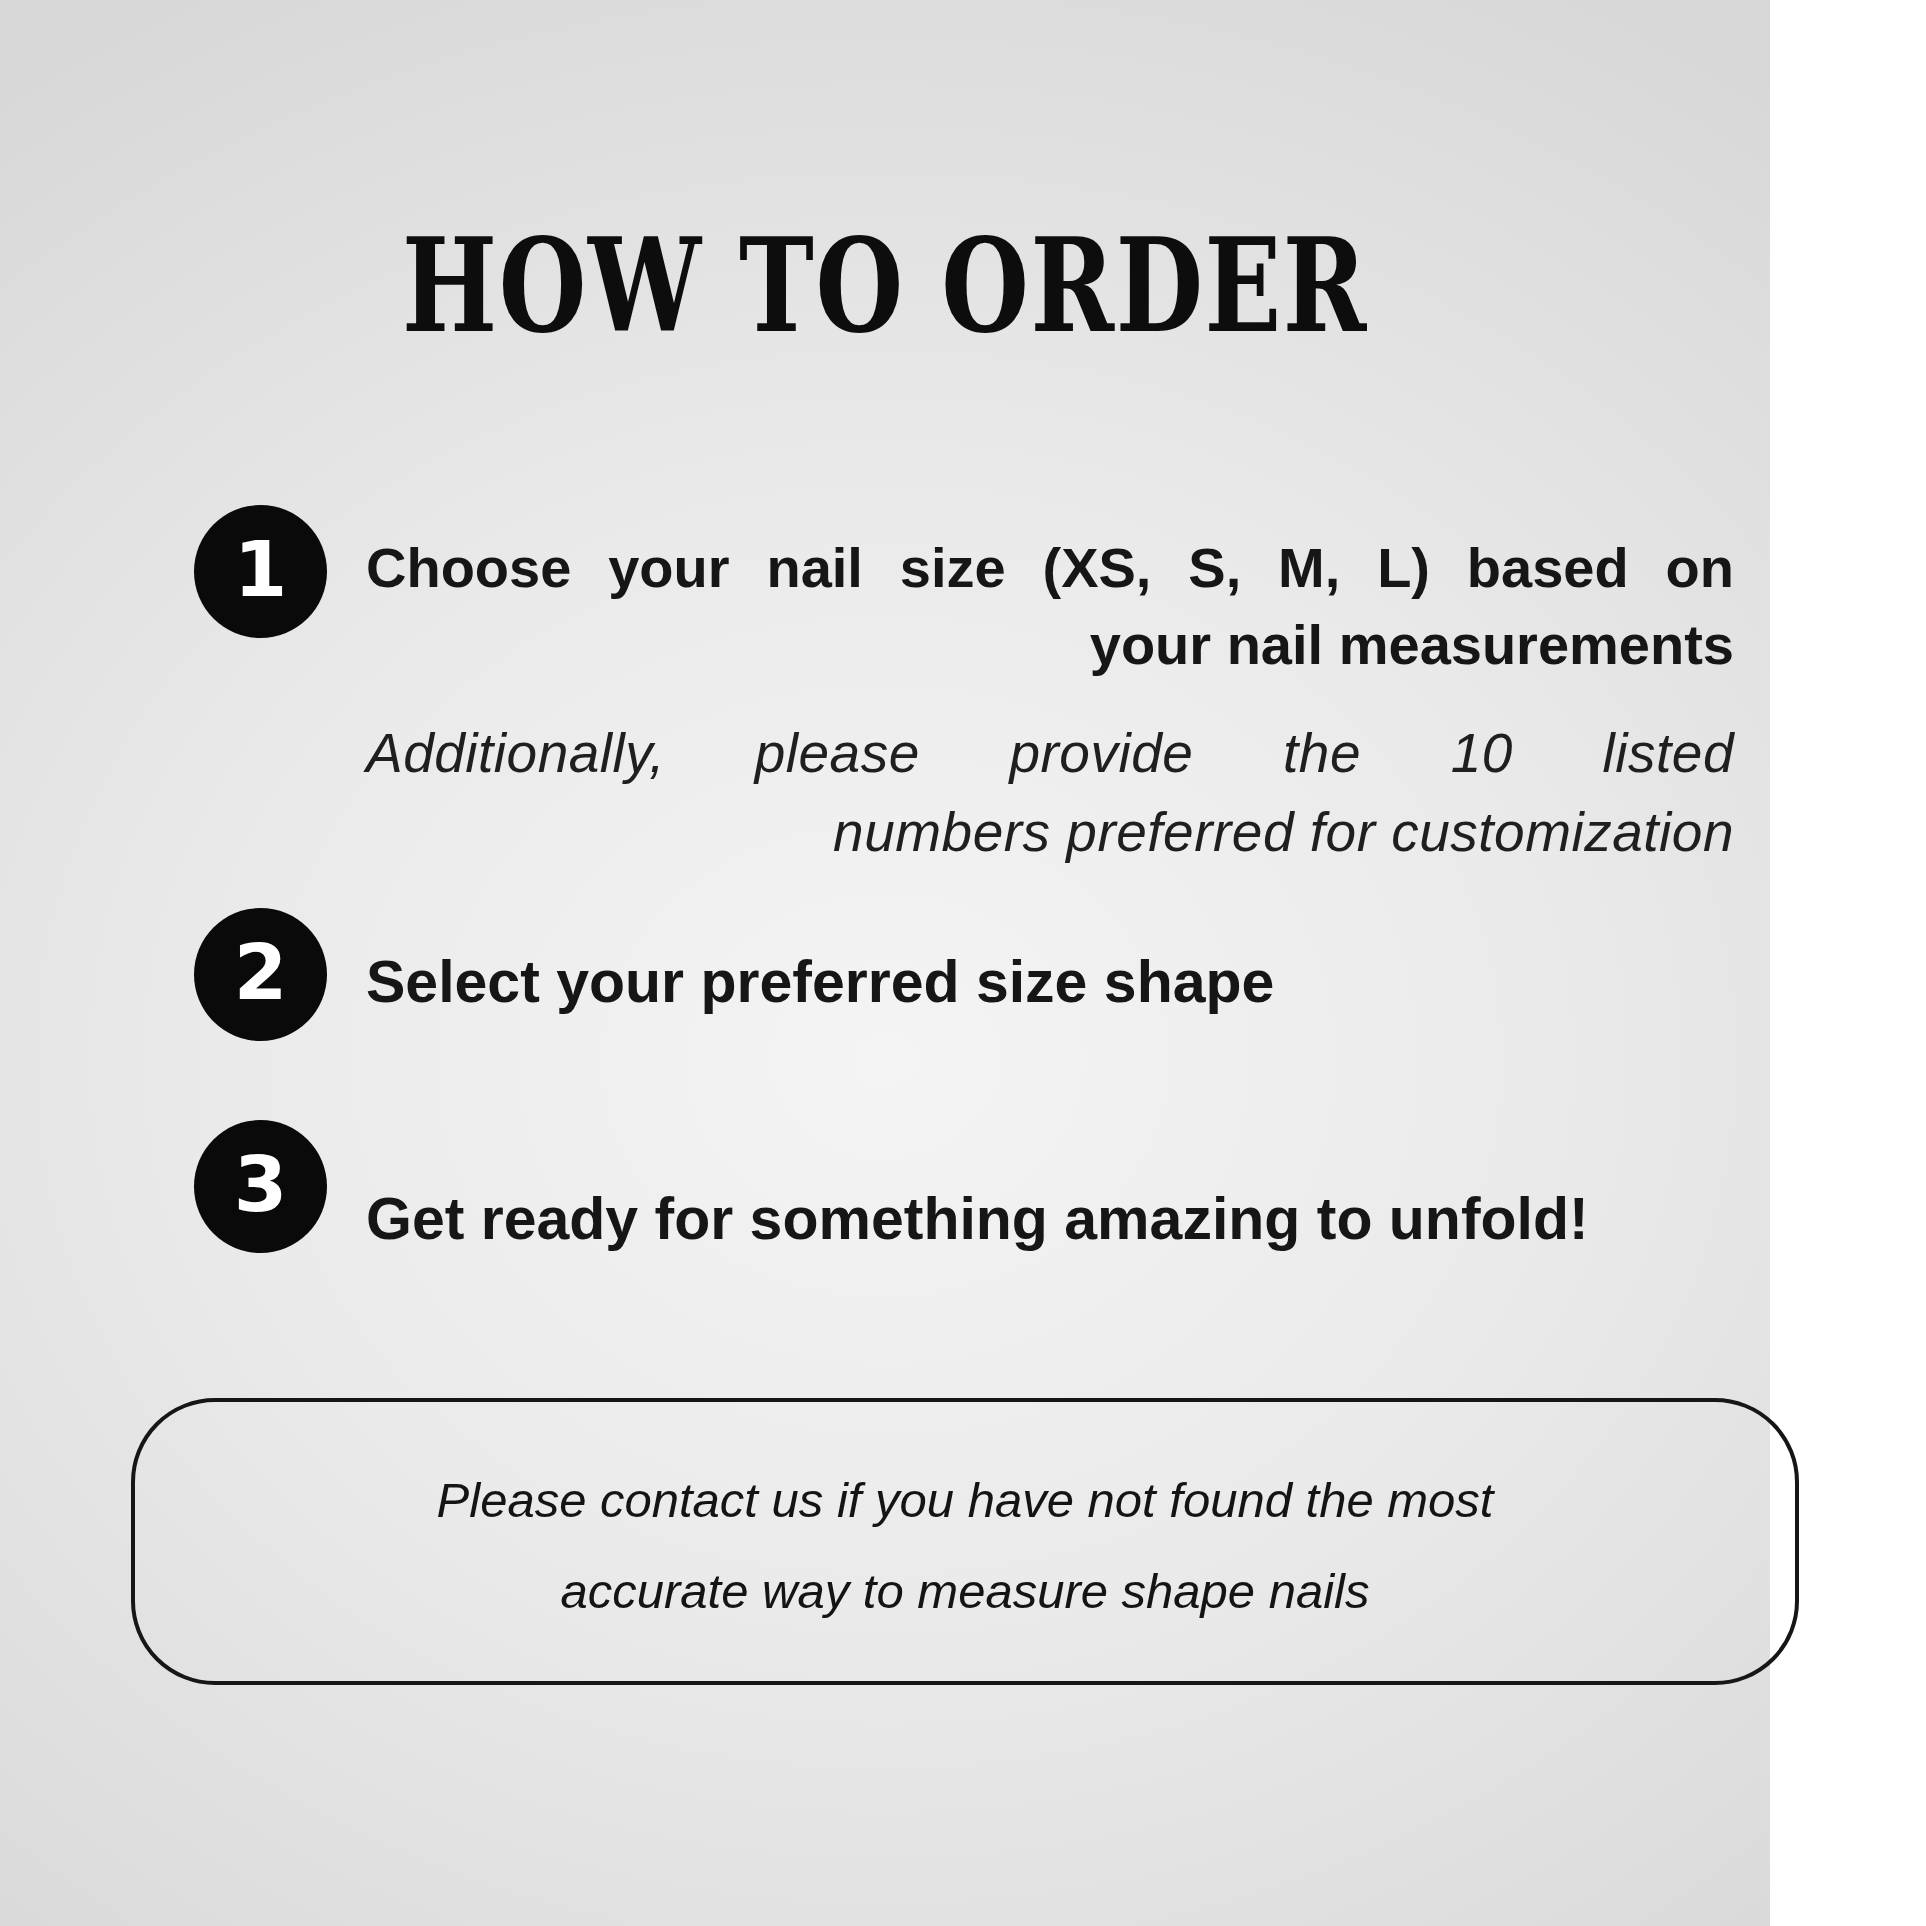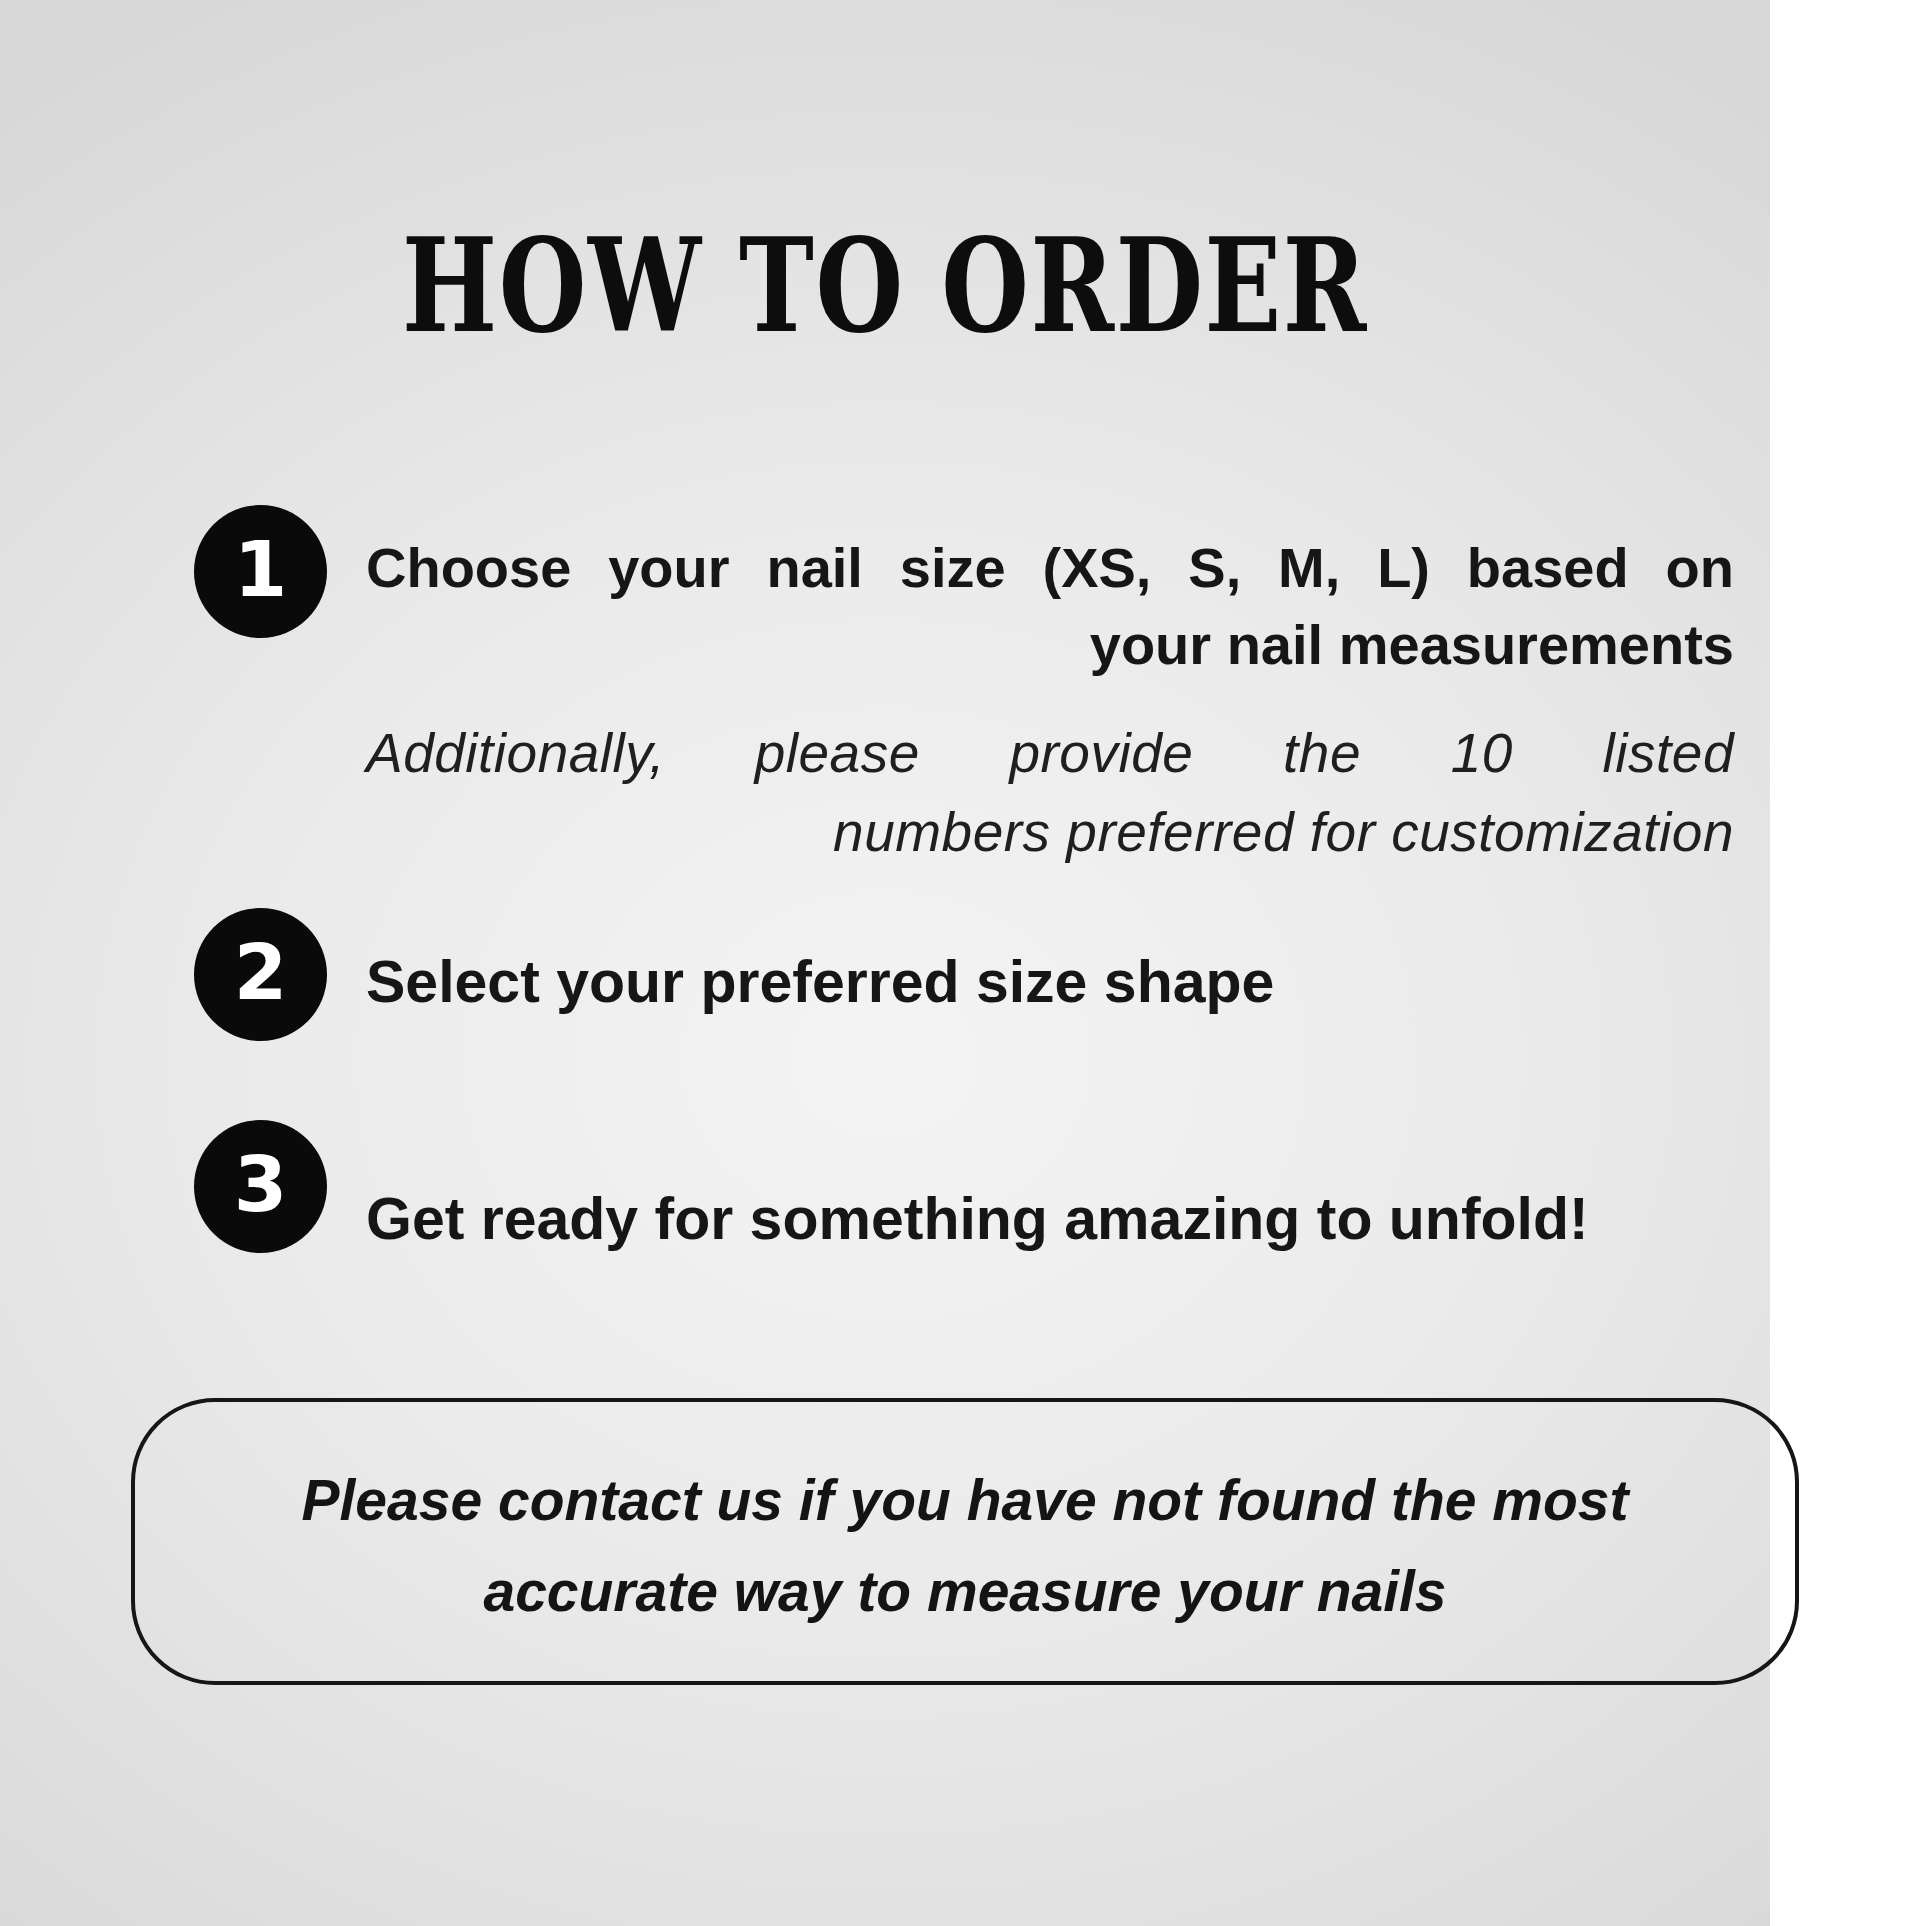--- a/index.html
+++ b/index.html
@@ -92,23 +92,23 @@
     border-radius: 84px;
     background: transparent;
     display: flex;
     flex-direction: column;
     align-items: center;
     justify-content: center;
     padding-top: 8px;
   }
   .contact-line {
     color: #141414;
-    font-weight: 700;
+    font-weight: 400;
     font-style: italic;
-    font-size: 57px;
+    font-size: 49px;
     line-height: 91px;
     text-align: center;
     white-space: nowrap;
   }
 </style>
 </head>
 <body>
 
 <div class="canvas">
 
@@ -131,17 +131,17 @@
   </div>
   <div class="step-text step-2-text">Select your preferred size shape</div>
 
   <div class="badge badge-3">
     <span>3</span>
   </div>
   <div class="step-text step-3-text">Get ready for something amazing to unfold!</div>
 
   <div class="contact-box">
     <div class="contact-line">Please contact us if you have not found the most</div>
-    <div class="contact-line">accurate way to measure your nails</div>
+    <div class="contact-line">accurate way to measure shape nails</div>
   </div>
 
 </div>
 
 
 </body></html>

